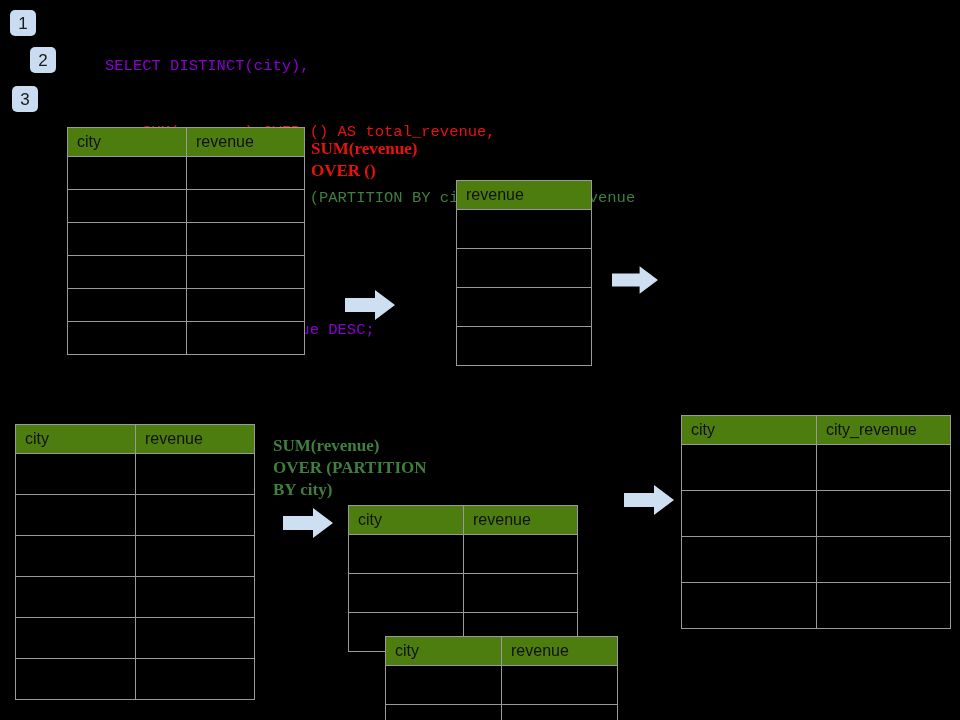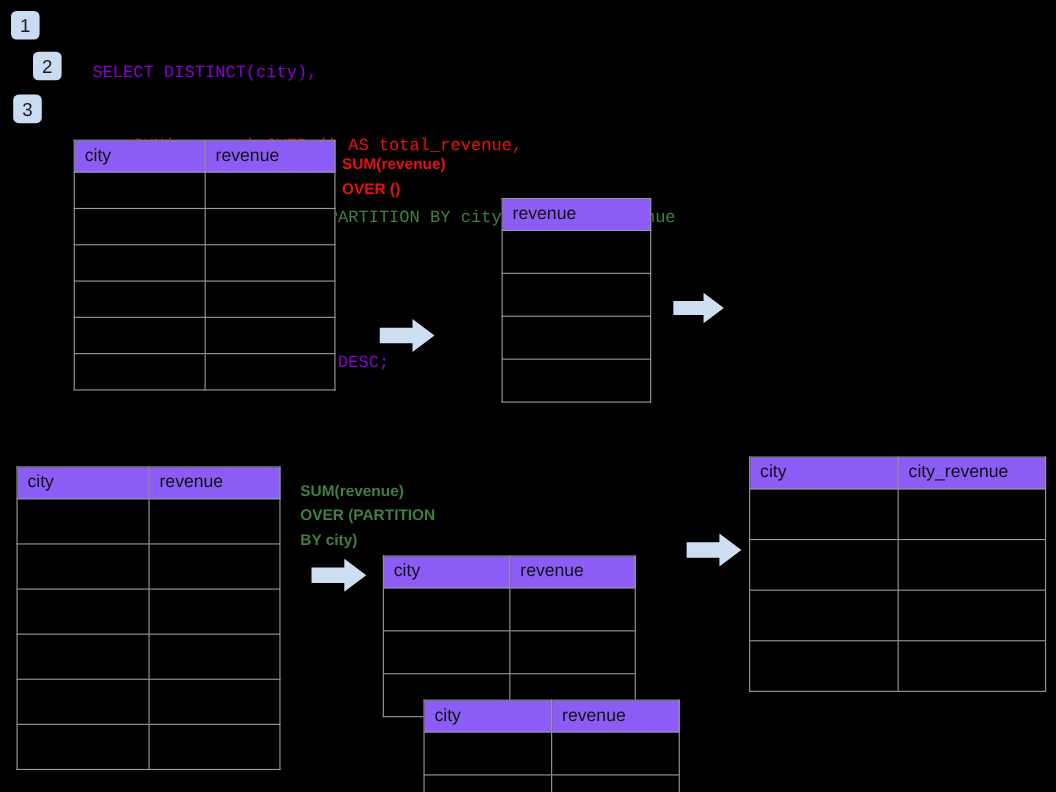--- a/index.html
+++ b/index.html
@@ -36,60 +36,61 @@
   }
 
   
   .sql-block {
     position: absolute;
     font-family: "Liberation Mono", monospace;
     font-size: 15.5px;
     line-height: 22px;
     white-space: pre;
     letter-spacing: 0px;
+    margin-left: 21px;
   }
   .sql-line { white-space: pre; }
   .c-purple { color: #8a00d4; }
   .c-red    { color: #e8120c; }
   .c-green  { color: #3f7f3f; }
 
   .side-note {
     position: absolute;
     font-family: "Liberation Mono", monospace;
     font-size: 11.5px;
     line-height: 19px;
     white-space: pre;
     color: #8a00d4;
     font-weight: bold;
   }
 
   
   .caption {
     position: absolute;
-    font-family: Liberation Sans, sans-serif;
-    font-size: 14px;
+    font-family: Liberation Serif, serif;
+    font-size: 17px;
     line-height: 22px;
     white-space: pre;
     font-weight: bold;
   }
 
   
   .tbl {
     position: absolute;
     border-collapse: collapse;
     table-layout: fixed;
     background: #000000;
   }
   .tbl th, .tbl td {
     border: 1px solid #9a9a9a;
     padding: 0;
     margin: 0;
   }
   .tbl th {
-    background: #8b5cf6;
+    background: #4d7c0f;
     color: #111111;
     font-family: "Liberation Sans", sans-serif;
     font-weight: normal;
     font-size: 16px;
     text-align: left;
     padding: 5px 9px;
     white-space: nowrap;
   }
   .tbl td {
     background: #000000;

